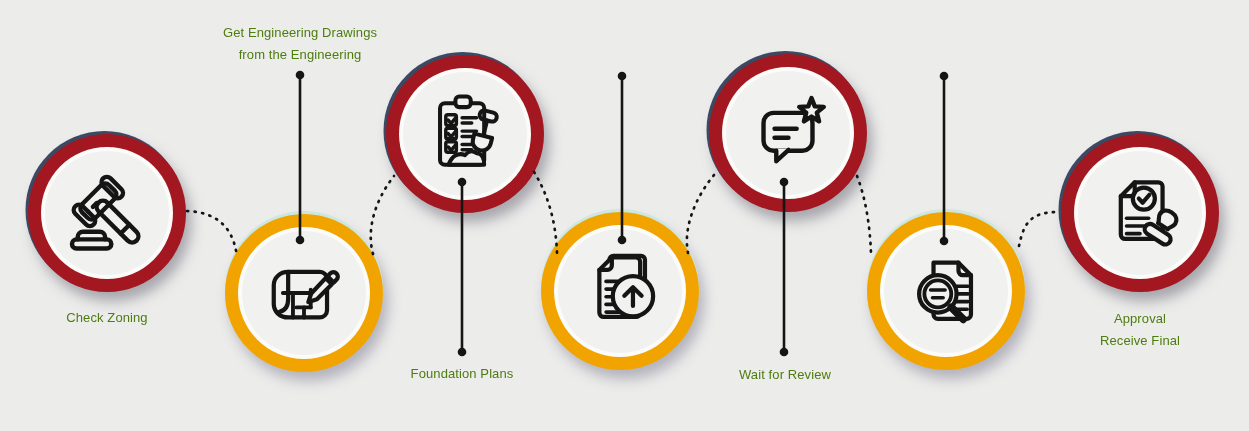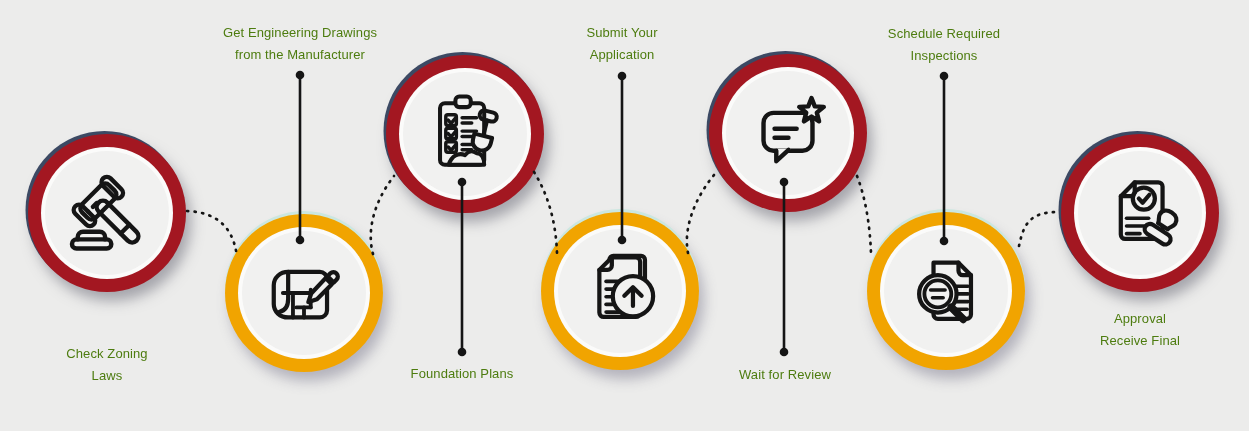--- a/index.html
+++ b/index.html
@@ -51,23 +51,22 @@
         </g>
         <g transform="rotate(45 61 59)">
           <rect x="33" y="52.5" width="56" height="13" rx="6.5"></rect>
           <path d="M72 52.5 v13"></path>
         </g>
         <path d="M19.5 77.5 v-2.5 a5.5 5.5 0 0 1 5.5 -5.5 h17.5 a5.5 5.5 0 0 1 5.5 5.5 v2.5"></path>
         <rect x="13.5" y="77.5" width="41" height="9.5" rx="4.75"></rect>
       </svg>
     </div>
   </div>
-  <div class="label" style="left:107px;top:307px;margin-top:36px;">
+  <div class="label" style="left:107px;top:307px;">
     <div>Check Zoning</div>
-    <div>Laws</div>
   </div>
 
   <div class="circle ring-yellow" style="left:225px;top:214px;">
     <div class="inner">
       <svg class="icon" width="96" height="96" viewBox="0 0 100 100" fill="none" stroke="#151515" stroke-width="4.4" stroke-linecap="round" stroke-linejoin="round">
         <path d="M33.5 28 H66.5 a7.5 7.5 0 0 1 7.5 7.5 V68 a7.5 7.5 0 0 1 -7.5 7.5 H33.5 C25 75.5 18.5 69.5 18.5 61.5 V42 c0 -8 6.5 -14 15 -14 z"></path>
         <path d="M33.5 28 V56 c0 8 -3.5 12.5 -9 13.5"></path>
         <g stroke-width="4">
           <path d="M28 50 h29"></path>
           <path d="M38.5 50 v25.5"></path>
@@ -75,21 +74,21 @@
           <path d="M42 65 h15"></path>
           <path d="M50 65 V75.5"></path>
         </g>
         <path d="M57.5 50.5 L54.5 59.5 L63.5 56.5 L79 41 L72.5 34.5 Z" fill="#F1F1F0"></path>
         <path d="M74.5 32.5 L81 39 l3 -3 a4.6 4.6 0 0 0 -6.5 -6.5 z" fill="#F1F1F0"></path>
       </svg>
     </div>
   </div>
   <div class="label" style="left:300px;top:22px;">
     <div>Get Engineering Drawings</div>
-    <div>from the Manufacturer</div>
+    <div>from the Engineering</div>
   </div>
 
   <div class="circle ring-red" style="left:386px;top:55px;">
     <div class="inner">
       <svg class="icon" width="96" height="96" viewBox="0 0 100 100" fill="none" stroke="#151515" stroke-width="4.2" stroke-linecap="round" stroke-linejoin="round">
         <rect x="24" y="18" width="46" height="64" rx="5"></rect>
         <rect x="40" y="11" width="16" height="11" rx="4" fill="#F1F1F0"></rect>
         <g stroke-width="3.6">
           <rect x="30" y="30" width="11" height="11" rx="2"></rect>
           <path d="M32.5 35.5 l3 3.5 5 -6"></path>
@@ -129,24 +128,20 @@
             <path d="M35.5 56 h19"></path>
             <path d="M35.5 64 h21"></path>
             <path d="M35.5 72 h15"></path>
         </g>
         <circle cx="63.5" cy="55.5" r="21" fill="#F1F1F0"></circle>
         <path d="M63.5 65.5 V47"></path>
         <path d="M54.5 55 l9 -9 9 9"></path>
       </svg>
     </div>
   </div>
-  <div class="label" style="left:622px;top:22px;">
-    <div>Submit Your</div>
-    <div>Application</div>
-  </div>
 
   <div class="circle ring-red" style="left:709px;top:54px;">
     <div class="inner">
       <svg class="icon" width="96" height="96" viewBox="0 0 100 100" fill="none" stroke="#151515" stroke-width="4.6" stroke-linecap="round" stroke-linejoin="round">
         <rect x="24.5" y="29" width="51" height="39.5" rx="10.5"></rect>
         <path d="M36.5 66.4 h16.5 l-16.5 15.2 z" fill="#F1F1F0" stroke="none"></path>
         <path d="M37.8 68.4 v11 l12.8 -11.8"></path>
         <path d="M36 45.5 h23"></path>
         <path d="M36 55 h14.5"></path>
         <path d="M74.5 13.5 L77.9 22.3 87.3 22.8 80 28.8 82.4 37.9 74.5 32.8 66.6 37.9 69 28.8 61.7 22.8 71.1 22.3 Z" fill="#F1F1F0"></path>
@@ -171,24 +166,20 @@
         </g>
         <circle cx="41.5" cy="53" r="19.5" fill="#F1F1F0"></circle>
         <circle cx="41.5" cy="53" r="14" stroke-width="4"></circle>
         <g stroke-width="3.8">
           <path d="M34 49 h15"></path>
             <path d="M36 57 h11"></path>
         </g>
         <path d="M55.5 67 L68 79.5" stroke-width="8"></path>
       </svg>
     </div>
-  </div>
-  <div class="label" style="left:944px;top:23px;">
-    <div>Schedule Required</div>
-    <div>Inspections</div>
   </div>
 
   <div class="circle ring-red" style="left:1061px;top:134px;">
     <div class="inner">
       <svg class="icon" width="96" height="96" viewBox="0 0 100 100" fill="none" stroke="#151515" stroke-width="4.4" stroke-linecap="round" stroke-linejoin="round">
         <path d="M30 32.5 L44.5 18 h24.5 a4.5 4.5 0 0 1 4.5 4.5 v50 a4.5 4.5 0 0 1 -4.5 4.5 H34.5 a4.5 4.5 0 0 1 -4.5 -4.5 z"></path>
         <path d="M44.5 18 v10 a4.5 4.5 0 0 1 -4.5 4.5 H30"></path>
         <circle cx="54" cy="35" r="11.5"></circle>
         <path d="M48.8 35 l4 4.3 7 -8.3"></path>
         <g stroke-width="3.8">

